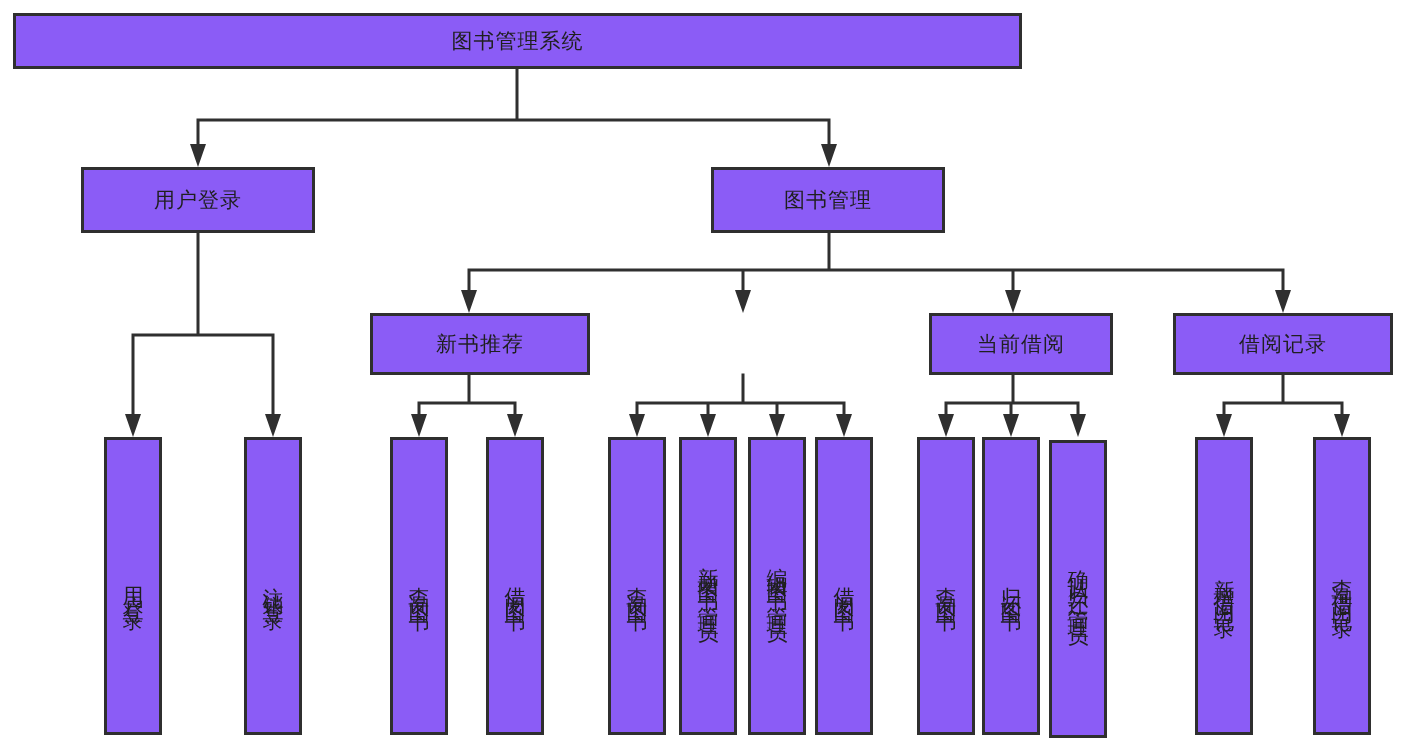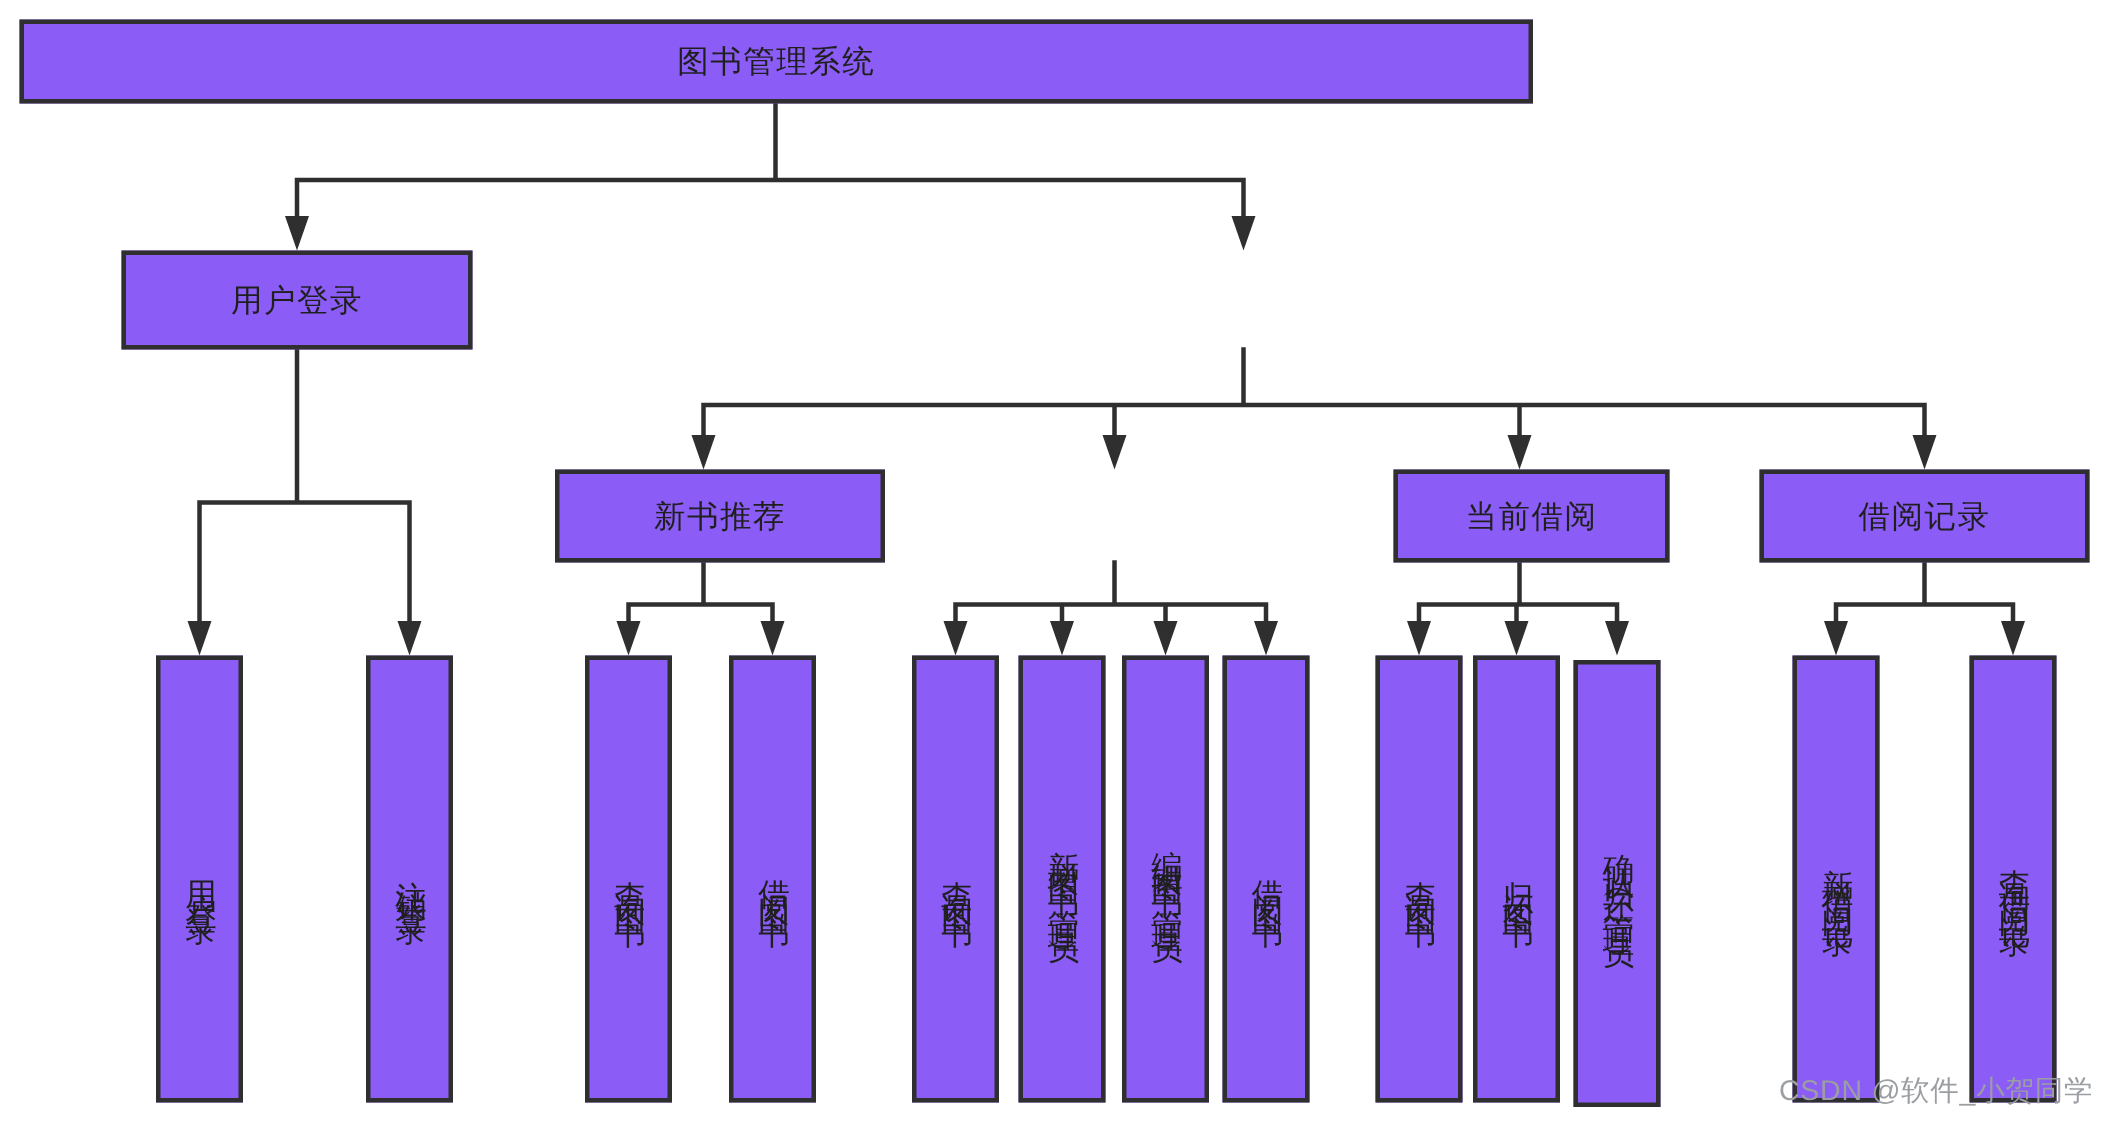--- a/index.html
+++ b/index.html
@@ -70,20 +70,21 @@
       <polygon points="1003,414 1019,414 1011,437"></polygon>
       <polygon points="1070,414 1086,414 1078,437"></polygon>
       <polygon points="1216,414 1232,414 1224,437"></polygon>
       <polygon points="1334,414 1350,414 1342,437"></polygon>
     </g>
   </svg>
 
   <div class="node h" style="left:13px;top:13px;width:1009px;height:56px">图书管理系统</div>
 
   <div class="node h" style="left:81px;top:167px;width:234px;height:66px">用户登录</div>
+  <div class="node h" style="left:711px;top:167px;width:234px;height:66px">图书管理</div>
 
   <div class="node h" style="left:370px;top:313px;width:220px;height:62px">新书推荐</div>
   <div class="node h" style="left:929px;top:313px;width:184px;height:62px">当前借阅</div>
   <div class="node h" style="left:1173px;top:313px;width:220px;height:62px">借阅记录</div>
 
   <div class="node v" style="left:104px;top:437px;width:58px;height:298px">用户登录</div>
   <div class="node v" style="left:244px;top:437px;width:58px;height:298px">注销登录</div>
 
   <div class="node v" style="left:390px;top:437px;width:58px;height:298px">查询图书</div>
   <div class="node v" style="left:486px;top:437px;width:58px;height:298px">借阅图书</div>
@@ -93,15 +94,14 @@
   <div class="node v" style="left:748px;top:437px;width:58px;height:298px">编辑图书（管理员）</div>
   <div class="node v" style="left:815px;top:437px;width:58px;height:298px">借阅图书</div>
 
   <div class="node v" style="left:917px;top:437px;width:58px;height:298px">查询图书</div>
   <div class="node v" style="left:982px;top:437px;width:58px;height:298px">归还图书</div>
   <div class="node v" style="left:1049px;top:440px;width:58px;height:298px">确认归还（管理员）</div>
 
   <div class="node v" style="left:1195px;top:437px;width:58px;height:298px">新增借阅记录</div>
   <div class="node v" style="left:1313px;top:437px;width:58px;height:298px">查询借阅记录</div>
 
-  <div class="watermark" style="left:1186px;top:714px">CSDN @软件_小贺同学</div>
 
 </div>
 
 </body></html>

